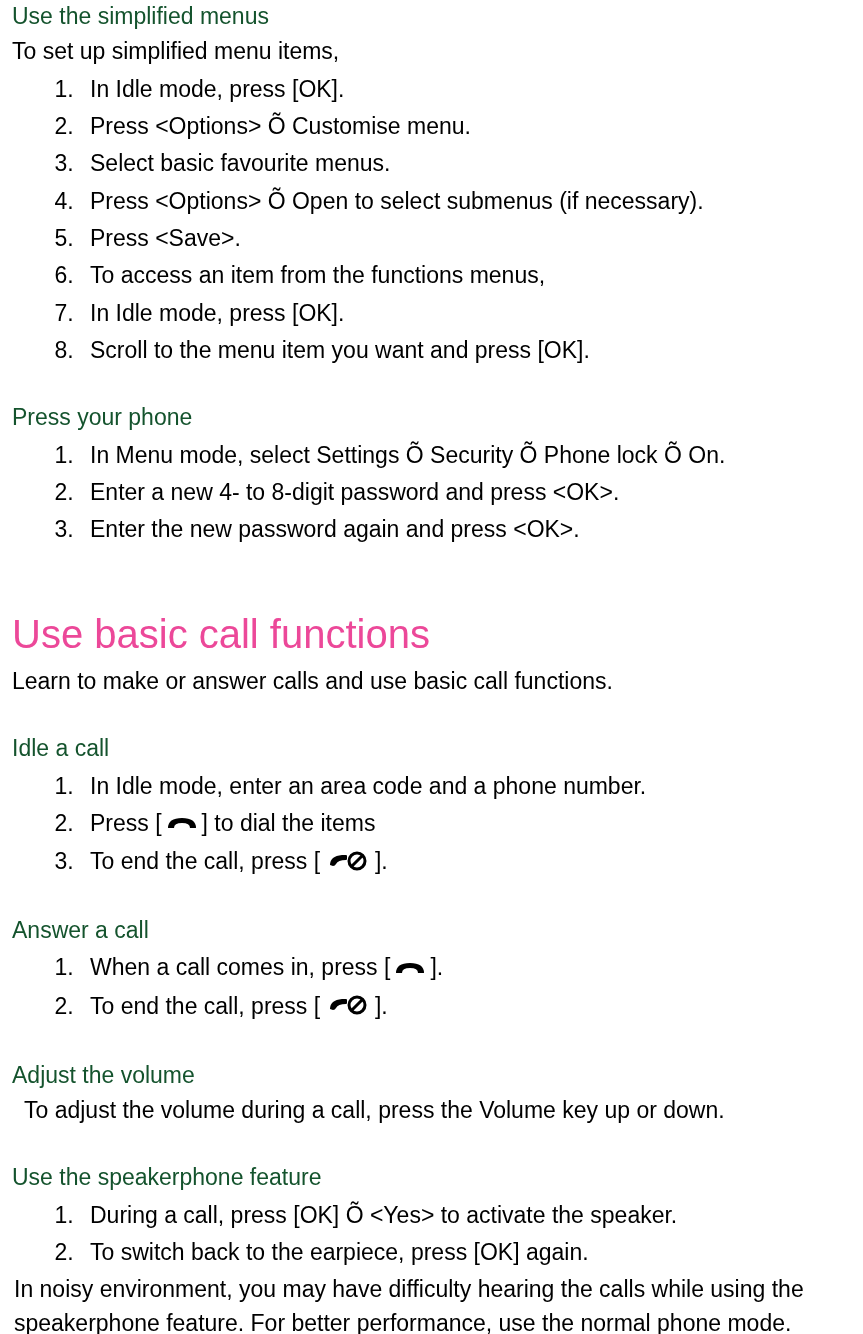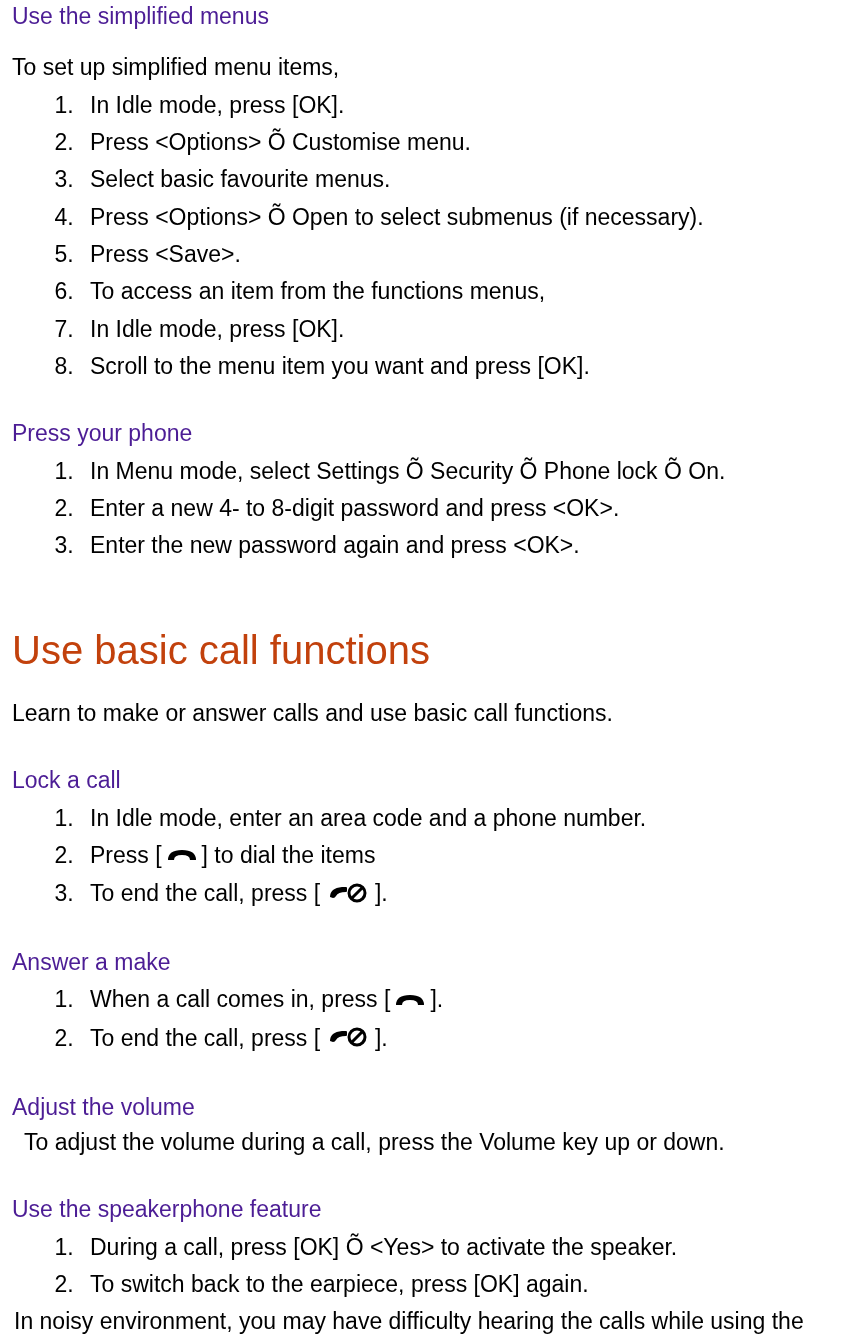--- a/index.html
+++ b/index.html
@@ -5,32 +5,32 @@
     body {
       font-family: Arial, Helvetica, sans-serif;
       font-size: 23px;
       line-height: 1.45;
       color: #000000;
       margin: 0;
       padding: 0 12px 16px 12px;
       width: 839px;
     }
     .h-blue {
-      color: #4c1d95;
+      color: #14532d;
       margin: 0 0 2px 0;
       font-weight: normal;
     }
     .h-large {
       font-size: 40px;
-      color: #c2410c;
+      color: #ec4899;
       margin: 24px 0 0 0;
       font-weight: normal;
     }
     .intro {
-      margin: 18px 0 4px 0;
+      margin: 2px 0 4px 0;
     }
     .para {
       margin: 0 0 4px 12px;
     }
     ol.numlist {
       margin: 2px 0 0 0;
       padding-left: 68px;
     }
     ol.numlist li {
       padding-left: 10px;
@@ -73,40 +73,40 @@
   <li>Enter the new password again and press &lt;OK&gt;.</li>
 </ol>
 
 <div class="section-gap"></div>
 
 <div class="h-large">Use basic call functions</div>
 <div class="intro">Learn to make or answer calls and use basic call functions.</div>
 
 <div class="section-gap"></div>
 
-<div class="h-blue">Lock a call</div>
+<div class="h-blue">Idle a call</div>
 <ol class="numlist">
   <li>In Idle mode, enter an area code and a phone number.</li>
   <li>
     <span>Press [</span><span class="icon"><svg width="40" height="18" viewBox="0 0 40 18">
           <path d="M6 14 Q6 4 20 4 Q34 4 34 14 L28 14 Q28 9 20 9 Q12 9 12 14 Z" fill="#000"></path>
         </svg></span><span>] to dial the items</span>
   </li>
   <li>
     <span>To end the call, press [ </span><span class="icon"><svg width="42" height="22" viewBox="0 0 42 22">
           <path d="M3 16 Q3 7 15 6 L19 6 Q20 6 20 7 L20 10 Q20 11 19 11 Q11 11 9 15 Q8 17 6 17 Z" fill="#000"></path>
           <circle cx="30" cy="12" r="8" fill="none" stroke="#000" stroke-width="3"></circle>
           <line x1="25" y1="17" x2="35" y2="7" stroke="#000" stroke-width="3"></line>
         </svg></span><span> ].</span>
   </li>
 </ol>
 
 <div class="section-gap"></div>
 
-<div class="h-blue">Answer a make</div>
+<div class="h-blue">Answer a call</div>
 <ol class="numlist">
   <li>
     <span>When a call comes in, press [</span><span class="icon"><svg width="40" height="18" viewBox="0 0 40 18">
           <path d="M6 14 Q6 4 20 4 Q34 4 34 14 L28 14 Q28 9 20 9 Q12 9 12 14 Z" fill="#000"></path>
         </svg></span><span>].</span>
   </li>
   <li>
     <span>To end the call, press [ </span><span class="icon"><svg width="42" height="22" viewBox="0 0 42 22">
           <path d="M3 16 Q3 7 15 6 L19 6 Q20 6 20 7 L20 10 Q20 11 19 11 Q11 11 9 15 Q8 17 6 17 Z" fill="#000"></path>
           <circle cx="30" cy="12" r="8" fill="none" stroke="#000" stroke-width="3"></circle>

